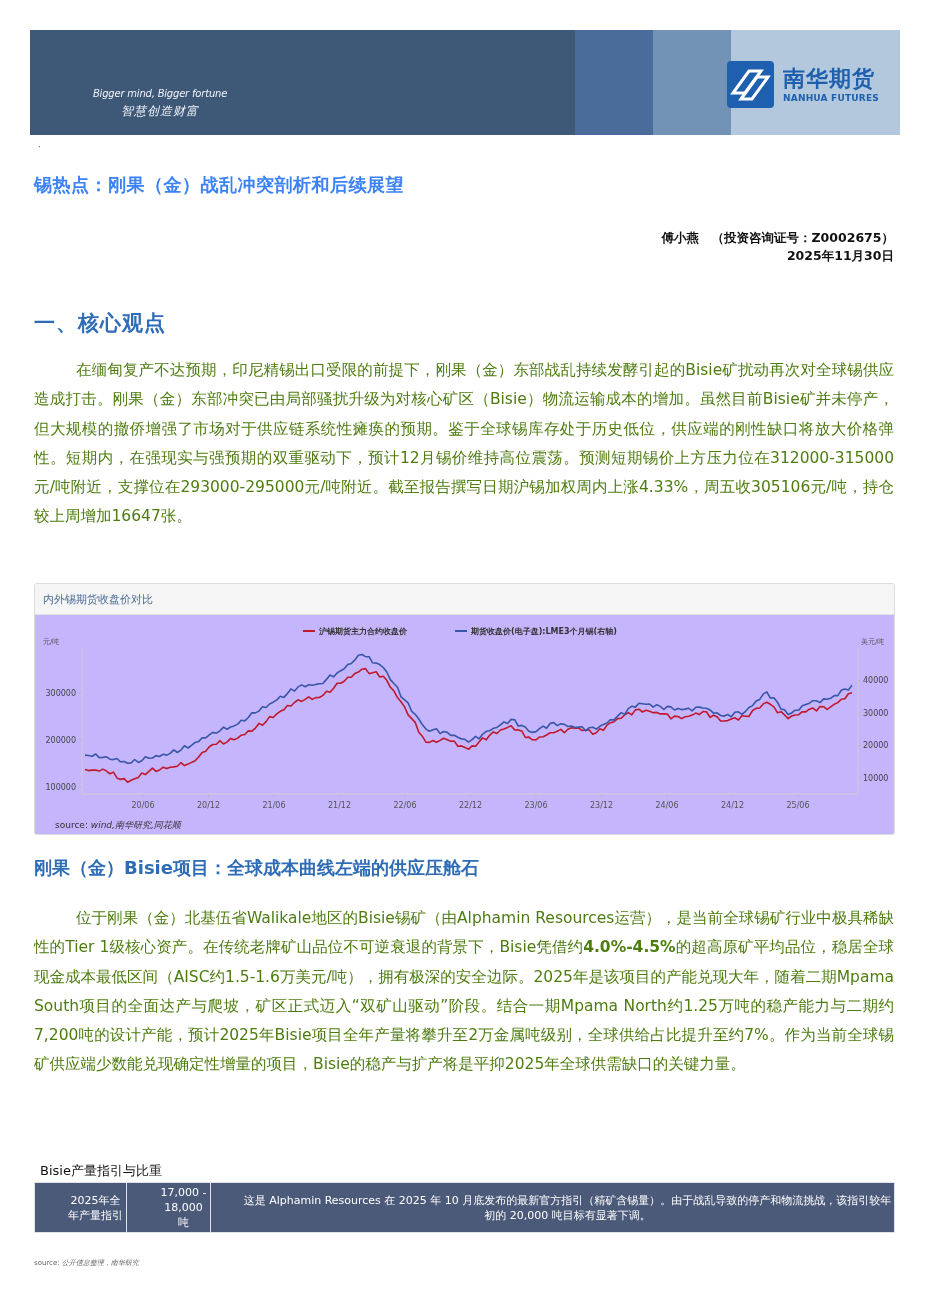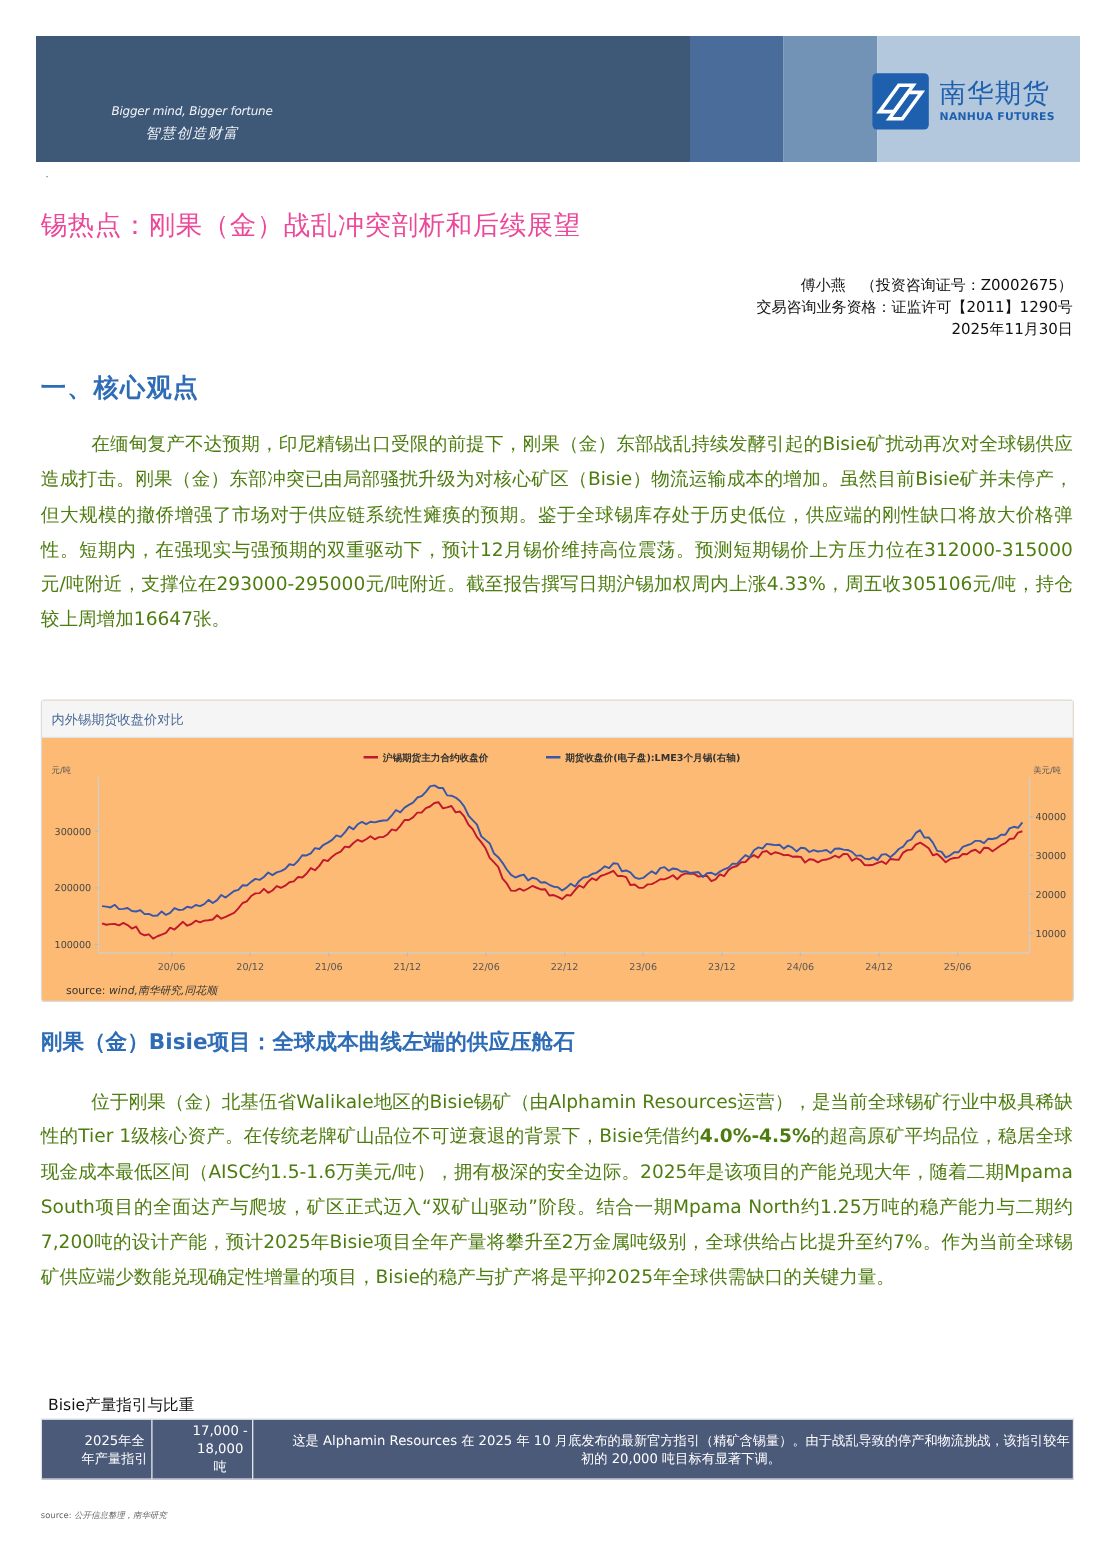--- a/index.html
+++ b/index.html
@@ -12,37 +12,37 @@
   .banner .seg2 { width: 78px; height: 100%; background: #4a6c9b; }
   .banner .seg3 { width: 78px; height: 100%; background: #7293b6; }
   .banner .seg4 { flex: 1; height: 100%; background: #b3c8dd; }
   .slogan { position: absolute; left: 60px; top: 58px; color: #f2f4f8; text-align: center; width: 140px; }
   .slogan .en { font-size: 10px; letter-spacing: -0.2px; }
   .slogan .cn { font-size: 12px; margin-top: 4px; letter-spacing: 1px; }
   .logo { position: absolute; left: 727px; top: 61px; display: flex; align-items: center; }
   .logo-mark { width: 47px; height: 47px; background: #1e5fae; border-radius: 4px; position: relative; overflow: hidden; }
   .logo-mark svg { position: absolute; left: 0; top: 0; }
   .logo-text { margin-left: 9px; }
-  .logo-text .cn { font-size: 22px; font-weight: normal; color: #1e5fae; letter-spacing: 1px; line-height: 24px; }
+  .logo-text .cn { font-size: 22px; font-weight: bold; color: #1e5fae; letter-spacing: 1px; line-height: 24px; }
   .logo-text .en { font-size: 9px; font-weight: bold; color: #1e5fae; letter-spacing: 0.2px; margin-top: 2px; }
 
   .dot { position: absolute; left: 38px; top: 143px; font-size: 8px; color: #555; }
 
-  .title { position: absolute; left: 34px; top: 173px; font-size: 22px; font-weight: normal; color: #ec4899; letter-spacing: 0.5px; }
+  .title { position: absolute; left: 34px; top: 173px; font-size: 18px; font-weight: bold; color: #3b82f6; letter-spacing: 0.5px; }
 
-  .meta { position: absolute; right: 36px; top: 229px; text-align: right; font-size: 12.5px; font-weight: normal; line-height: 18px; color: #111; }
+  .meta { position: absolute; right: 36px; top: 229px; text-align: right; font-size: 12.5px; font-weight: bold; line-height: 18px; color: #111; }
 
   .section-h { position: absolute; left: 34px; top: 309px; font-size: 21px; font-weight: bold; color: #2e6cb6; letter-spacing: 1px; }
 
   .para { position: absolute; left: 34px; width: 860px; font-size: 15.5px; line-height: 29.3px; color: #4d7c0f; text-align: justify; }
   .para .indent { display: inline-block; width: 42px; }
   .para b { font-weight: bold; }
 
   
-  .chart-card { position: absolute; left: 34px; top: 583px; width: 861px; height: 252px; border: 1px solid #dcdcdc; border-radius: 3px; background: #fdba74; }
+  .chart-card { position: absolute; left: 34px; top: 583px; width: 861px; height: 252px; border: 1px solid #dcdcdc; border-radius: 3px; background: #c4b5fd; }
   .chart-head { height: 31px; background: #f5f5f5; border-bottom: 1px solid #e2e2e2; font-size: 11px; color: #4a6a95; padding: 8px 0 0 8px; }
   .chart-svg { position: absolute; left: 0; top: 32px; }
   .chart-source { position: absolute; left: 20px; top: 235px; font-size: 9px; color: #333; }
   .chart-source i { font-style: italic; }
 
   .subsection-h { position: absolute; left: 34px; top: 856px; font-size: 18px; font-weight: bold; color: #2e6cb6; }
 
   
   .tbl-title { position: absolute; left: 40px; top: 1162px; font-size: 13px; color: #111; }
   table.bisie { position: absolute; left: 34px; top: 1182px; width: 861px; border-collapse: collapse; font-size: 11px; }
@@ -79,21 +79,20 @@
     <div class="en">NANHUA FUTURES</div>
   </div>
 </div>
 
 <div class="dot">·</div>
 
 <h1 class="title">锡热点：刚果（金）战乱冲突剖析和后续展望</h1>
 
 <div class="meta">
   <div>傅小燕　（投资咨询证号：Z0002675）</div>
-  <div>交易咨询业务资格：证监许可【2011】1290号</div>
   <div>2025年11月30日</div>
 </div>
 
 <h2 class="section-h">一、核心观点</h2>
 
 <p class="para" style="top:356px;"><span class="indent"></span><span>在缅甸复产不达预期，印尼精锡出口受限的前提下，刚果（金）东部战乱持续发酵引起的Bisie矿扰动再次对全球锡供应造成打击。刚果（金）东部冲突已由局部骚扰升级为对核心矿区（Bisie）物流运输成本的增加。虽然目前Bisie矿并未停产，但大规模的撤侨增强了市场对于供应链系统性瘫痪的预期。鉴于全球锡库存处于历史低位，供应端的刚性缺口将放大价格弹性。短期内，在强现实与强预期的双重驱动下，预计12月锡价维持高位震荡。预测短期锡价上方压力位在312000-315000元/吨附近，支撑位在293000-295000元/吨附近。截至报告撰写日期沪锡加权周内上涨4.33%，周五收305106元/吨，持仓较上周增加16647张。</span></p>
 
 <div class="chart-card">
   <div class="chart-head">内外锡期货收盘价对比</div>
   <svg class="chart-svg" id="chart" width="861" height="200">

